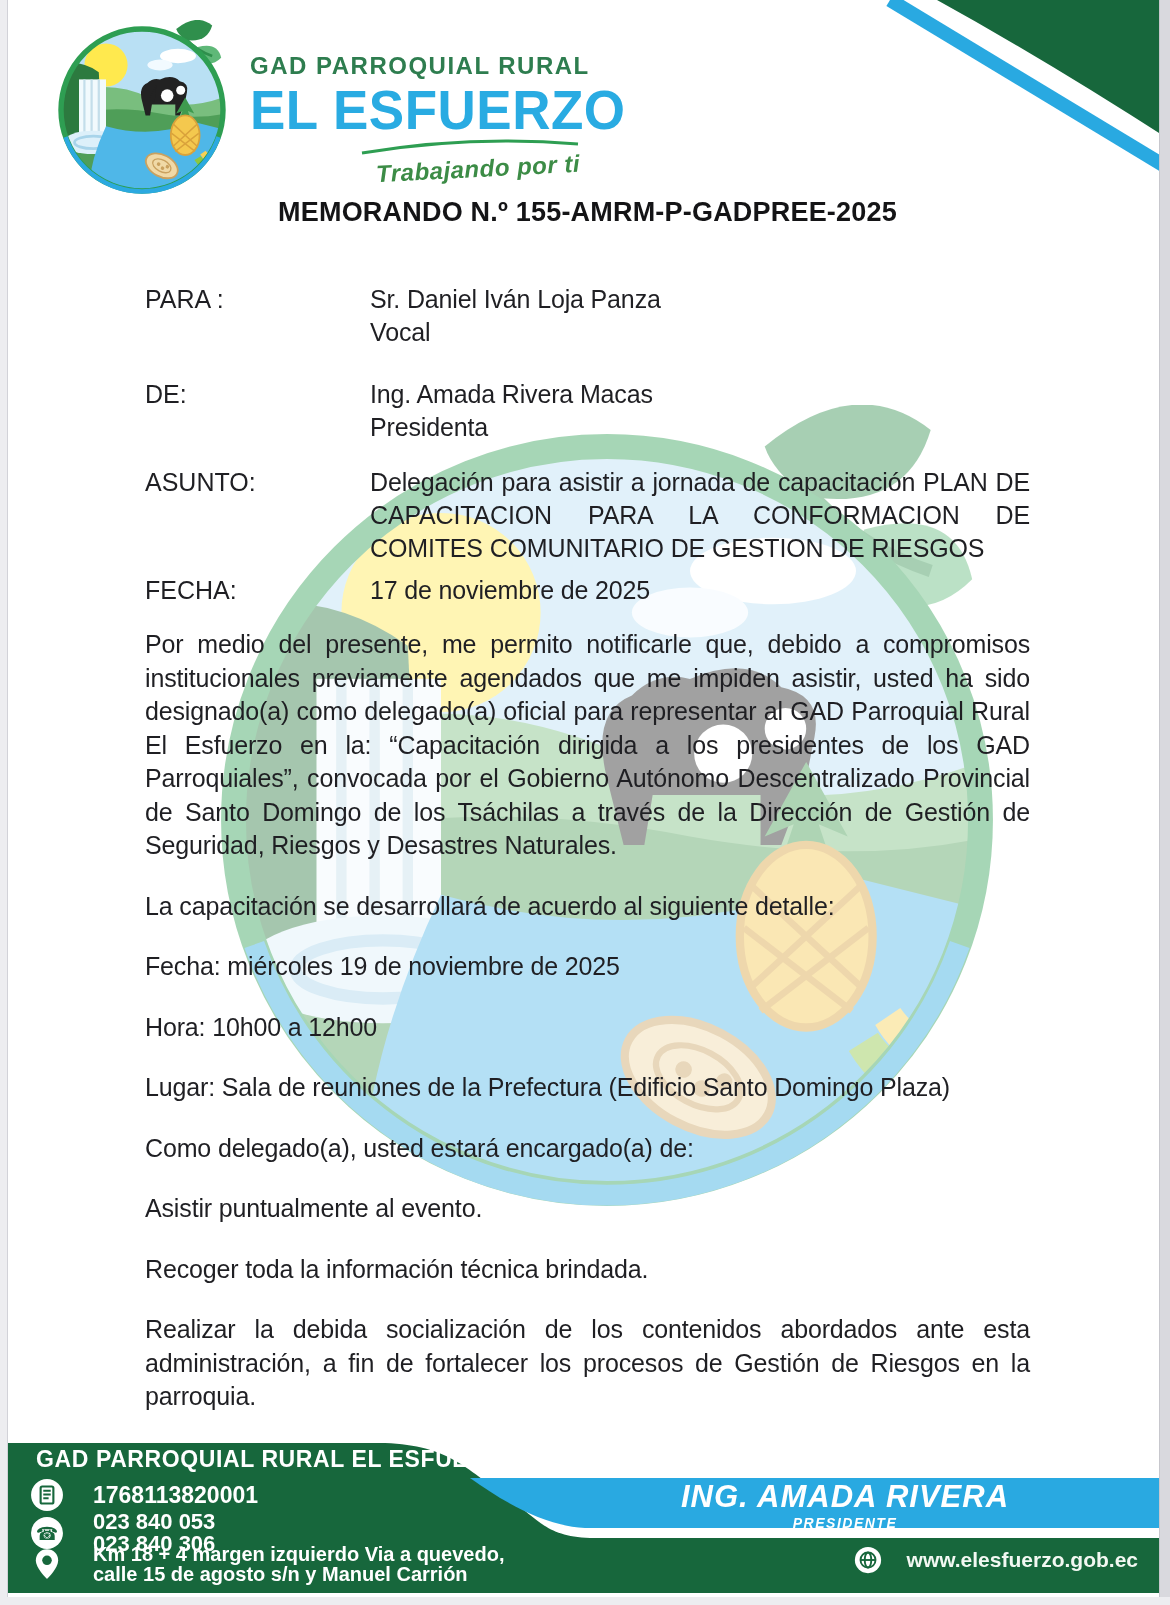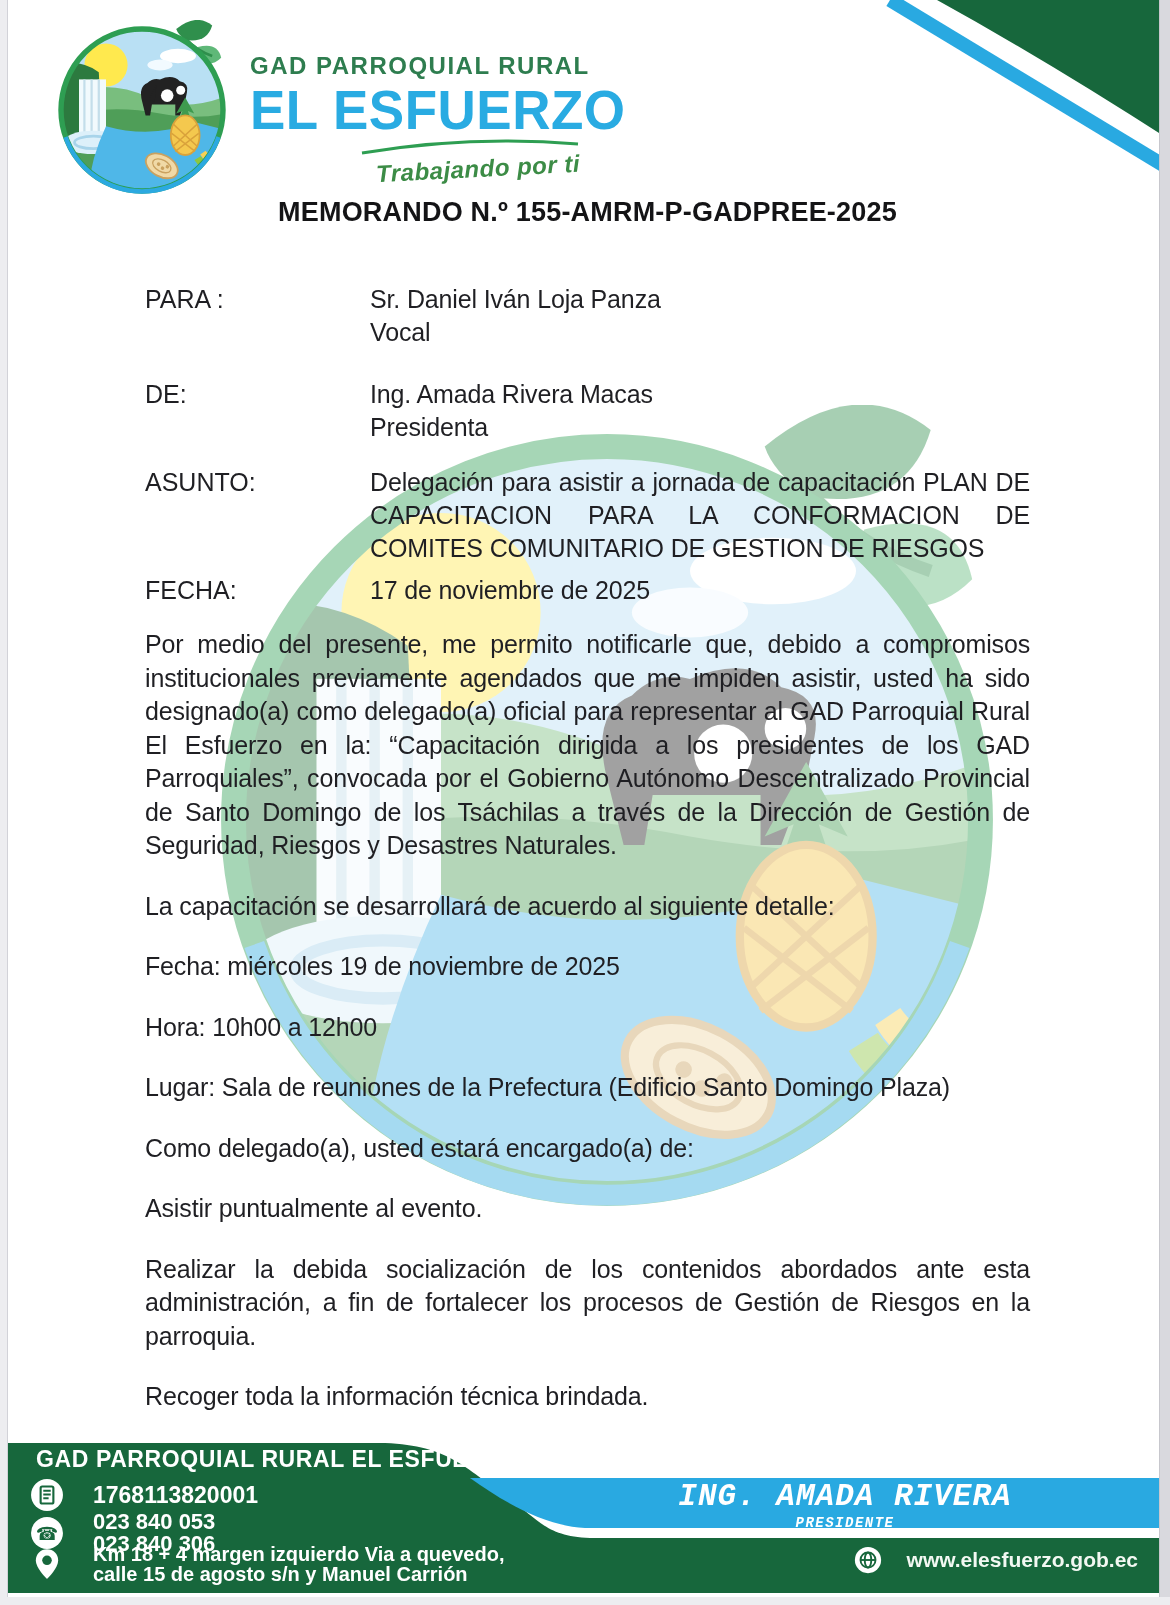--- a/index.html
+++ b/index.html
@@ -48,21 +48,21 @@
   
   .footer{position:absolute;left:0;bottom:12px;width:1170px;height:225px;z-index:10;color:#fff;}
   .footer-bg{position:absolute;left:0;top:0;width:1170px;height:225px;}
   .f-org{position:absolute;left:36px;top:78px;font-size:23px;font-weight:bold;letter-spacing:0.6px;white-space:nowrap;}
   .f-row{position:absolute;display:flex;align-items:center;gap:29px;}
   .f-ruc{left:30px;top:110px;font-size:23px;font-weight:bold;}
   .f-phones{left:30px;top:143px;font-size:22px;font-weight:bold;line-height:22px;}
   .f-addr{left:30px;top:176px;font-size:20px;font-weight:bold;line-height:20px;}
   .f-ic{display:inline-flex;width:34px;height:34px;flex:0 0 34px;}
   .f-ic svg{width:100%;height:100%;}
-  .f-sign{position:absolute;left:520px;top:113px;width:650px;text-align:center;font-style:italic;font-weight:bold;font-family:Liberation Mono, monospace;}
+  .f-sign{position:absolute;left:520px;top:113px;width:650px;text-align:center;font-style:italic;font-weight:bold;}
   .f-name{font-size:31px;letter-spacing:1px;line-height:31px;}
   .f-title{font-size:14px;letter-spacing:1.5px;line-height:20px;margin-top:1px;}
   .f-web{position:absolute;right:32px;top:177px;display:flex;align-items:center;gap:24px;font-size:21px;font-weight:bold;color:#f2f8f2;}
   .f-web .f-ic{width:30px;height:30px;flex:0 0 30px;}
 </style>
 </head>
 <body>
 
 <div class="page">
 
@@ -175,22 +175,22 @@
   </div>
 
   <div class="body-text">
     <p>Por medio del presente, me permito notificarle que, debido a compromisos institucionales previamente agendados que me impiden asistir, usted ha sido designado(a) como delegado(a) oficial para representar al GAD Parroquial Rural El Esfuerzo en la: “Capacitación dirigida a los presidentes de los GAD Parroquiales”, convocada por el Gobierno Autónomo Descentralizado Provincial de Santo Domingo de los Tsáchilas a través de la Dirección de Gestión de Seguridad, Riesgos y Desastres Naturales.</p>
     <p>La capacitación se desarrollará de acuerdo al siguiente detalle:</p>
     <p>Fecha: miércoles 19 de noviembre de 2025</p>
     <p>Hora: 10h00 a 12h00</p>
     <p>Lugar: Sala de reuniones de la Prefectura (Edificio Santo Domingo Plaza)</p>
     <p>Como delegado(a), usted estará encargado(a) de:</p>
     <p>Asistir puntualmente al evento.</p>
+    <p>Recoger toda la información técnica brindada.</p>
     <p>Realizar la debida socialización de los contenidos abordados ante esta administración, a fin de fortalecer los procesos de Gestión de Riesgos en la parroquia.</p>
-    <p>Recoger toda la información técnica brindada.</p>
   </div>
 
   <div class="footer">
     <svg class="footer-bg" viewBox="0 0 1170 225" preserveAspectRatio="none">
       <path d="M0,75 H385 C450,78 465,100 505,128 C540,152 545,168 590,170 H1170 V225 H0 Z" fill="#17673C"></path>
       <path d="M470,110 H1170 V160 H585 C545,158 505,135 470,110 Z" fill="#29A9E1"></path>
     </svg>
 
     <div class="f-org">GAD PARROQUIAL RURAL EL ESFUERZO</div>
 

